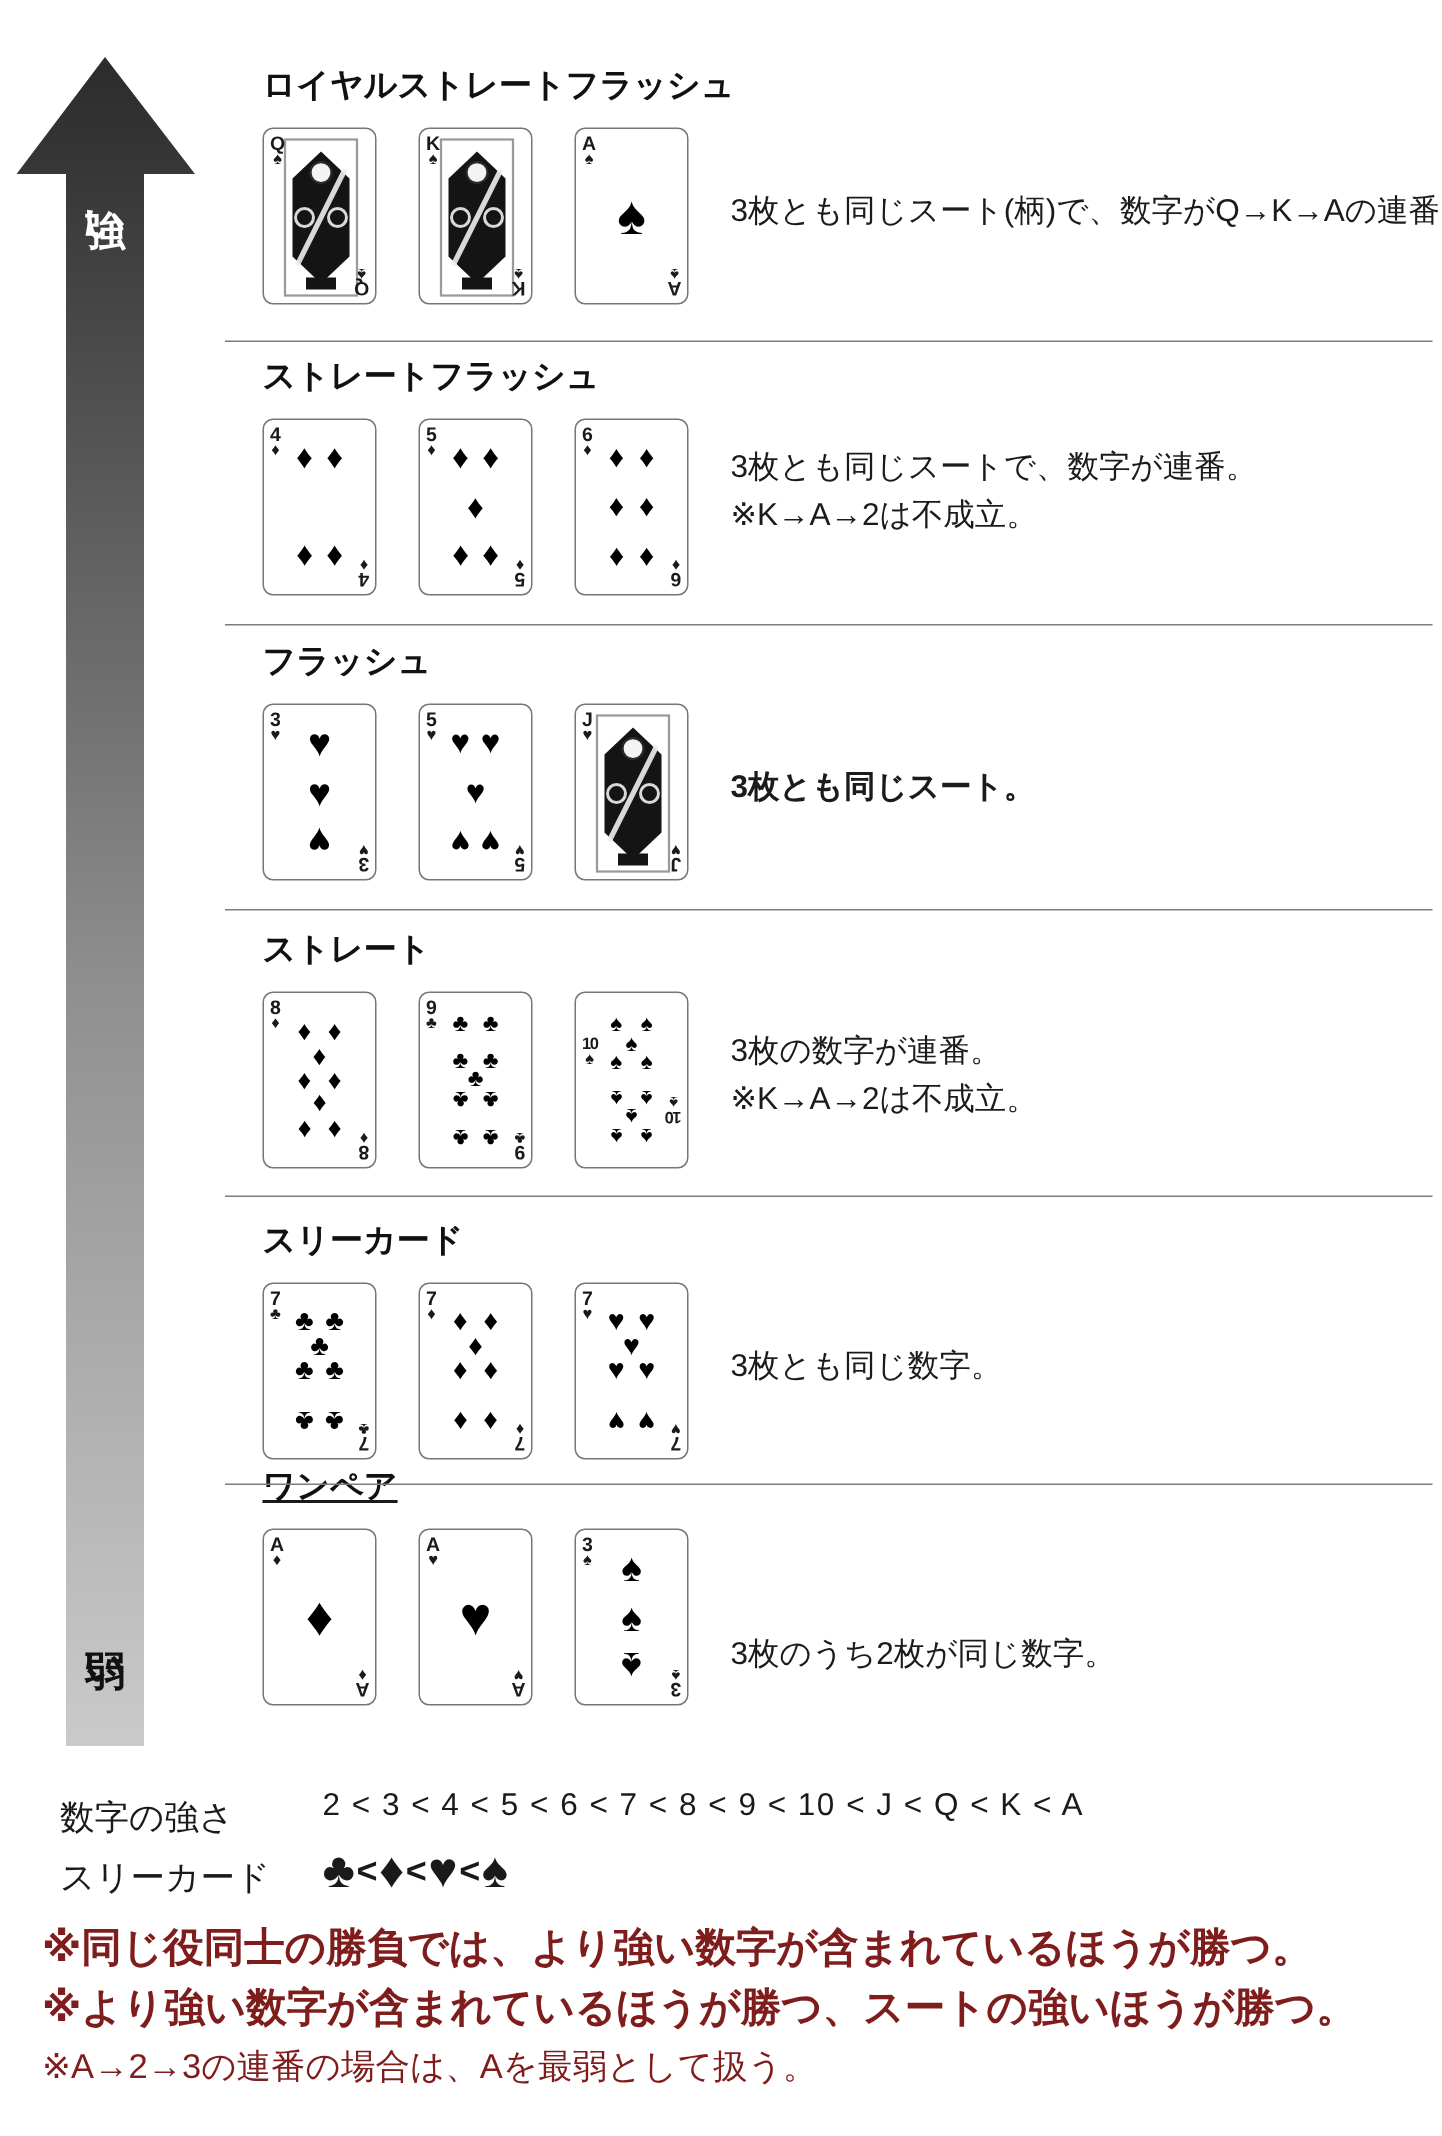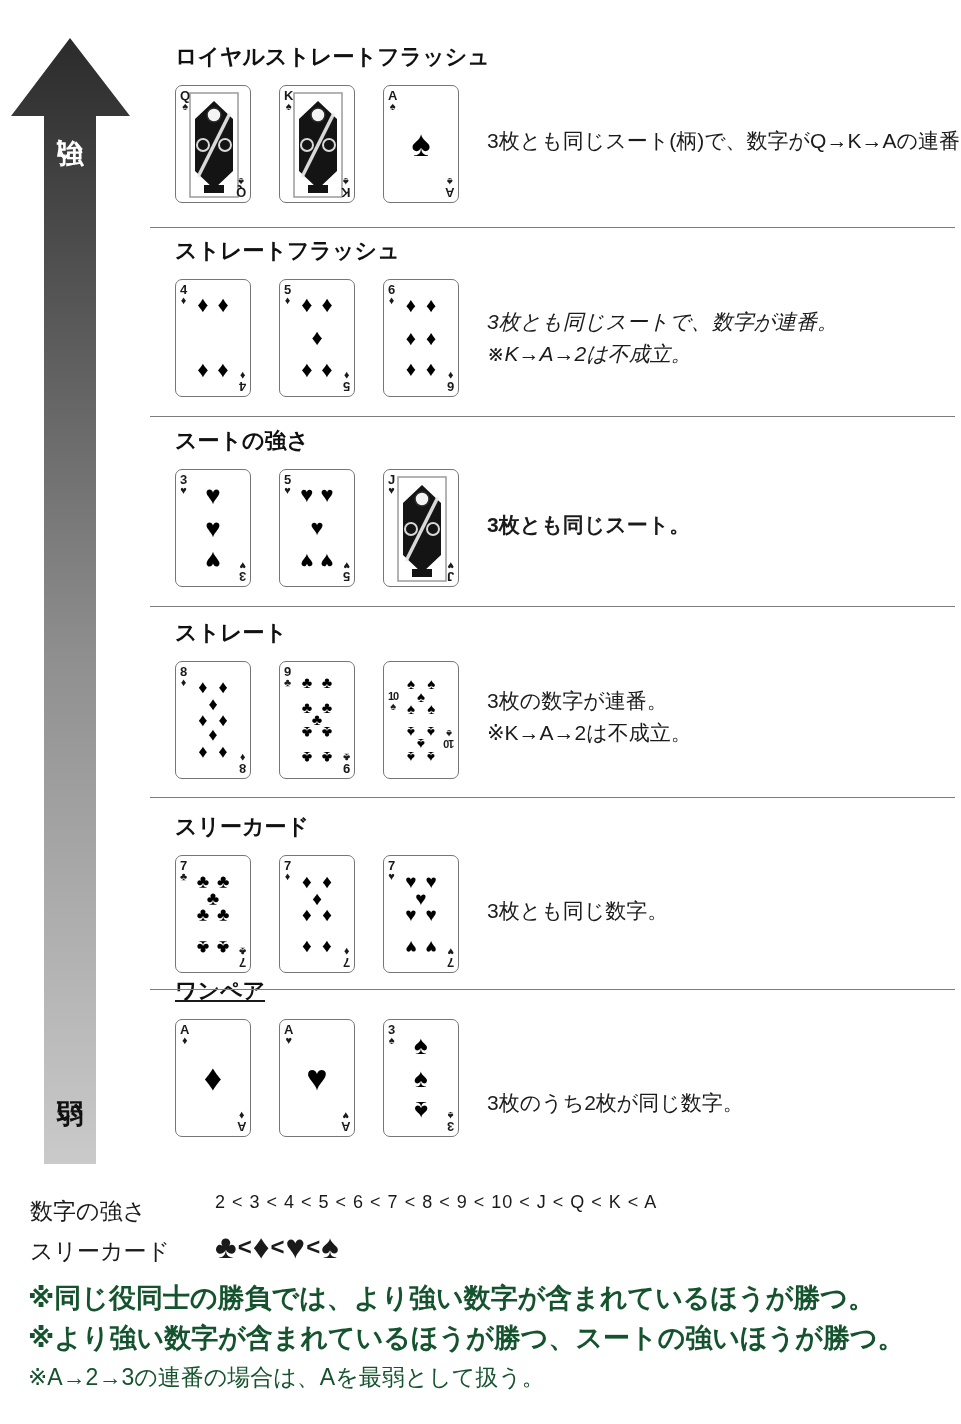--- a/index.html
+++ b/index.html
@@ -29,26 +29,26 @@
   .corner .crank.r10{font-size:11px;letter-spacing:-1px;margin-top:26px;}
   .corner .csuit{font-size:11px;margin-top:-1px;}
   .corner.tl{left:4px;top:3px;}
   .corner.br{right:4px;bottom:3px;transform:rotate(180deg);}
   .pips{position:absolute;left:14px;right:14px;top:7px;bottom:7px;}
   .pip{position:absolute;transform:translate(-50%,-50%);line-height:1;color:#000;}
   .pip.inv{transform:translate(-50%,-50%) rotate(180deg);}
   .face-art{position:absolute;left:11px;right:11px;top:5px;bottom:5px;width:54px;height:108px;}
 
   
-  .ft-label{position:absolute;left:30px;font-size:23px;font-weight:500;white-space:nowrap;}
-  .ft-value{position:absolute;left:215px;font-size:18px;font-weight:500;white-space:nowrap;letter-spacing:1px;}
+  .ft-label{position:absolute;left:40px;font-size:23px;font-weight:500;white-space:nowrap;}
+  .ft-value{position:absolute;left:215px;font-size:21px;font-weight:500;white-space:nowrap;letter-spacing:1px;}
   #suit-order-value{font-size:24px;letter-spacing:0;}
   #suit-order-value .suit-big{font-size:33px;vertical-align:-3px;}
   #suit-order-value .lt{font-size:24px;font-weight:600;padding:0 1px;}
-  .note{position:absolute;left:28px;font-weight:700;font-size:27px;white-space:nowrap;color:#14532d;}
+  .note{position:absolute;left:28px;font-weight:700;font-size:27px;white-space:nowrap;color:#7f1d1d;}
   .note.small{font-weight:500;font-size:23px;}
 </style>
 </head>
 <body>
 
 <div id="page">
 
   <svg id="arrow-svg" width="120" height="1126" viewBox="0 0 120 1126">
     <defs>
       <linearGradient id="arrow-grad" x1="0" y1="0" x2="0" y2="1">
@@ -171,26 +171,26 @@
               <div class="crank">6</div>
               <div class="csuit">♦</div>
             </div>
             <div class="corner br">
               <div class="crank">6</div>
               <div class="csuit">♦</div>
             </div>
           </div>
         </div>
       </div>
-      <div class="desc" style="top: 338px; font-style: italic;">
+      <div class="desc" style="top: 328px;">
         <div>3枚とも同じスートで、数字が連番。</div>
         <div>※K→A→2は不成立。</div>
       </div>
       <div class="section" style="top: 426px;">
-        <div class="sec-title">スートの強さ</div>
+        <div class="sec-title">フラッシュ</div>
         <div class="card-row">
           <div class="card">
             <div class="pips">
               <span class="pip" style="left: 50%; top: 18%; font-size: 26px;">♥</span>
               <span class="pip" style="left: 50%; top: 50%; font-size: 26px;">♥</span>
               <span class="pip inv" style="left: 50%; top: 82%; font-size: 26px;">♥</span>
             </div>
             <div class="corner tl">
               <div class="crank">3</div>
               <div class="csuit">♥</div>

